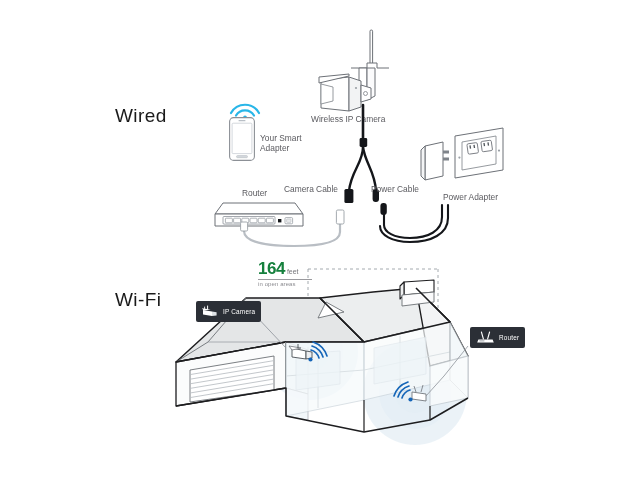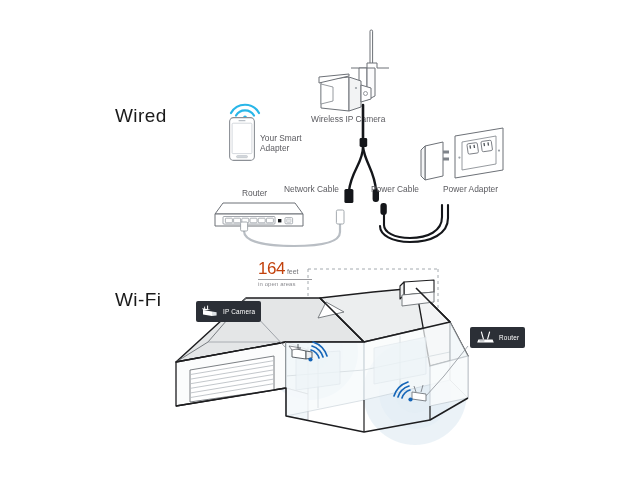--- a/index.html
+++ b/index.html
@@ -49,23 +49,23 @@
     font-size: 6.4px;
     font-family: "Liberation Sans", sans-serif;
     white-space: nowrap;
     letter-spacing: .2px;
   }
 
   
   .dist-wrap { text-align: left; }
   .dist-main {
     font-size: 17px;
-    color: #c2410c;
-    font-family: "Liberation Sans", sans-serif;
-    font-weight: 400;
+    color: #15803d;
+    font-family: "Liberation Sans", sans-serif;
+    font-weight: 700;
     letter-spacing: -0.5px;
   }
   .dist-unit {
     font-size: 7px;
     color: #76767a;
     font-family: "Liberation Sans", sans-serif;
     margin-left: 2px;
   }
   .dist-rule {
     border-bottom: 1px solid #9a9a9e;
@@ -145,23 +145,23 @@
       <path d="M33 42 C33 58, 21 66, 19 86" fill="none" stroke="#14161a" stroke-width="2.4" stroke-linecap="round"></path>
 
       <path d="M33 42 C35 58, 45 66, 46 86" fill="none" stroke="#14161a" stroke-width="2.4" stroke-linecap="round"></path>
 
       <rect x="14.4" y="84" width="9" height="14" rx="1.6" fill="#14161a"></rect>
 
       <rect x="42.6" y="84" width="6.4" height="13" rx="3" fill="#14161a"></rect>
     </svg>
   </div>
 
-  <div class="abs dlabel" style="left:284px; top:184px;">Network Cable</div>
+  <div class="abs dlabel" style="left:284px; top:184px;">Camera Cable</div>
   <div class="abs dlabel" style="left:371px; top:184px;">Power Cable</div>
-  <div class="abs dlabel" style="left:443px; top:184px;">Power Adapter</div>
+  <div class="abs dlabel" style="left:443px; top:192px;">Power Adapter</div>
   <div class="abs dlabel" style="left:242px; top:188px;">Router</div>
 
   <div class="abs" style="left:213px; top:197px;">
     <svg width="92" height="38" viewBox="0 0 92 38">
 
       <path d="M10 6 L82 6 L90 17 L2 17 Z" fill="#ffffff" stroke="#6d7177" stroke-width="1" stroke-linejoin="round"></path>
 
       <path d="M2 17 L90 17 L90 29 L2 29 Z" fill="#ffffff" stroke="#6d7177" stroke-width="1" stroke-linejoin="round"></path>
 
       <rect x="10" y="19.5" width="52" height="7.6" rx="1" fill="#ffffff" stroke="#8d9299" stroke-width="0.8"></rect>

